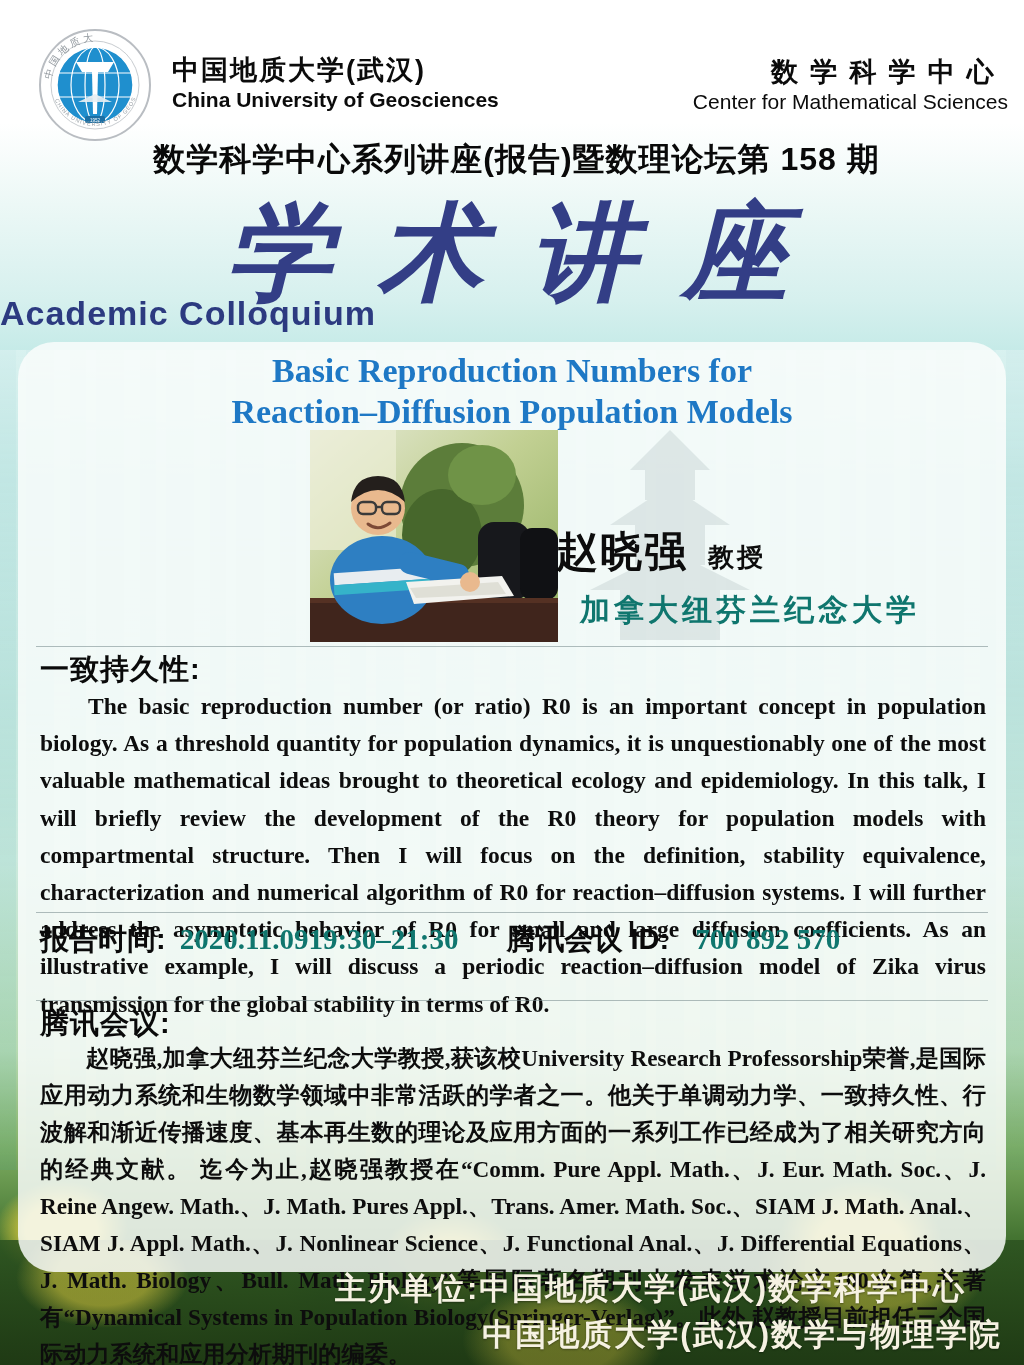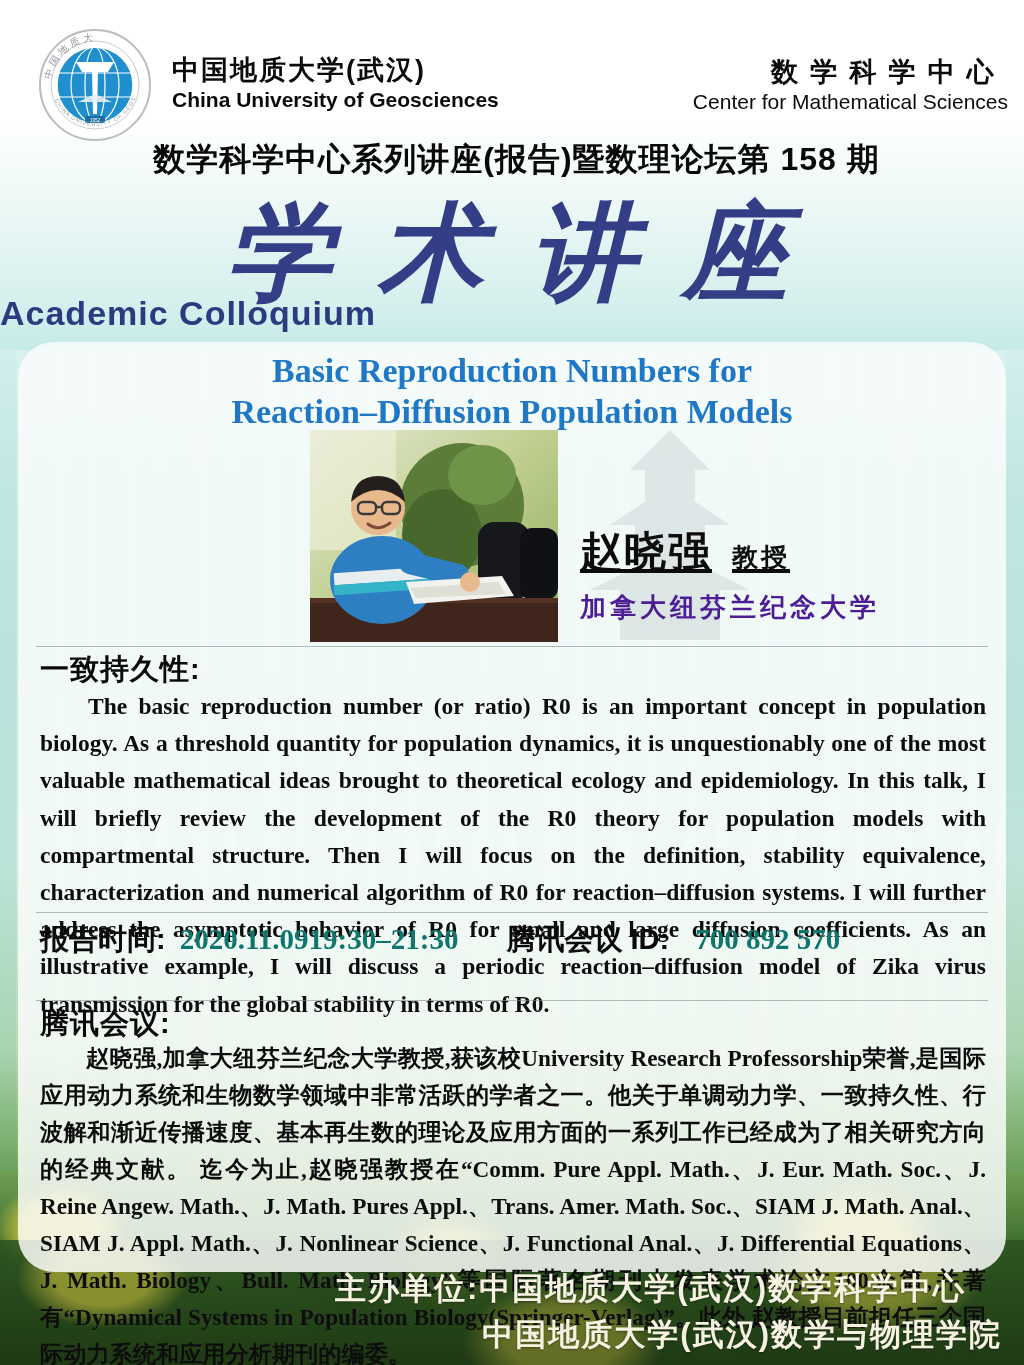--- a/index.html
+++ b/index.html
@@ -50,23 +50,23 @@
 
   
   .panel{position:absolute;left:18px;top:342px;width:988px;height:930px;border-radius:36px;
     background:rgba(250,253,252,.84);}
   .talk-title{position:absolute;left:0;right:0;top:350px;text-align:center;
     font-family:"Liberation Serif",serif;font-weight:700;color:#1e78c5;font-size:34px;line-height:41px;}
 
   .pagoda{position:absolute;left:560px;top:430px;width:220px;height:210px;opacity:.10;}
 
   .photo{position:absolute;left:310px;top:430px;width:248px;height:212px;}
-  .speaker-name{position:absolute;left:580px;top:524px;font-size:42px;font-weight:900;color:#0c0c0c;letter-spacing:2px;text-decoration:underline;}
+  .speaker-name{position:absolute;left:556px;top:524px;font-size:42px;font-weight:900;color:#0c0c0c;letter-spacing:2px;}
   .speaker-title{font-size:26px;font-weight:700;margin-left:20px;letter-spacing:3px;}
-  .speaker-affil{position:absolute;left:580px;top:590px;font-size:26px;font-weight:900;color:#4c1d95;letter-spacing:4px;}
+  .speaker-affil{position:absolute;left:580px;top:590px;font-size:30px;font-weight:900;color:#0f766e;letter-spacing:4px;}
 
   .divider{position:absolute;left:36px;width:952px;height:1px;background:#7f9193;opacity:.6;}
   .d1{top:646px;} .d2{top:912px;} .d3{top:1000px;}
 
   .sec-head{position:absolute;left:40px;font-size:29px;font-weight:900;color:#0a0a0a;letter-spacing:1px;}
   .h-abs{top:650px;} .h-bio{top:1004px;}
 
   .abstract{position:absolute;left:40px;top:688px;width:946px;
     font-family:"Liberation Serif",serif;font-weight:700;color:#0d0d0d;
     font-size:23.5px;line-height:37.2px;text-align:justify;text-indent:48px;}

